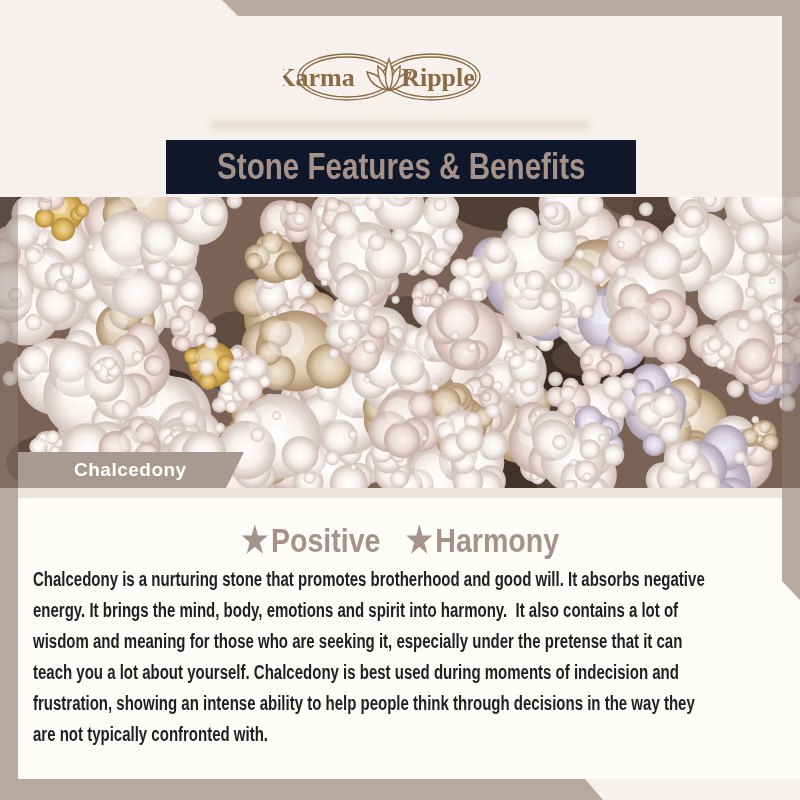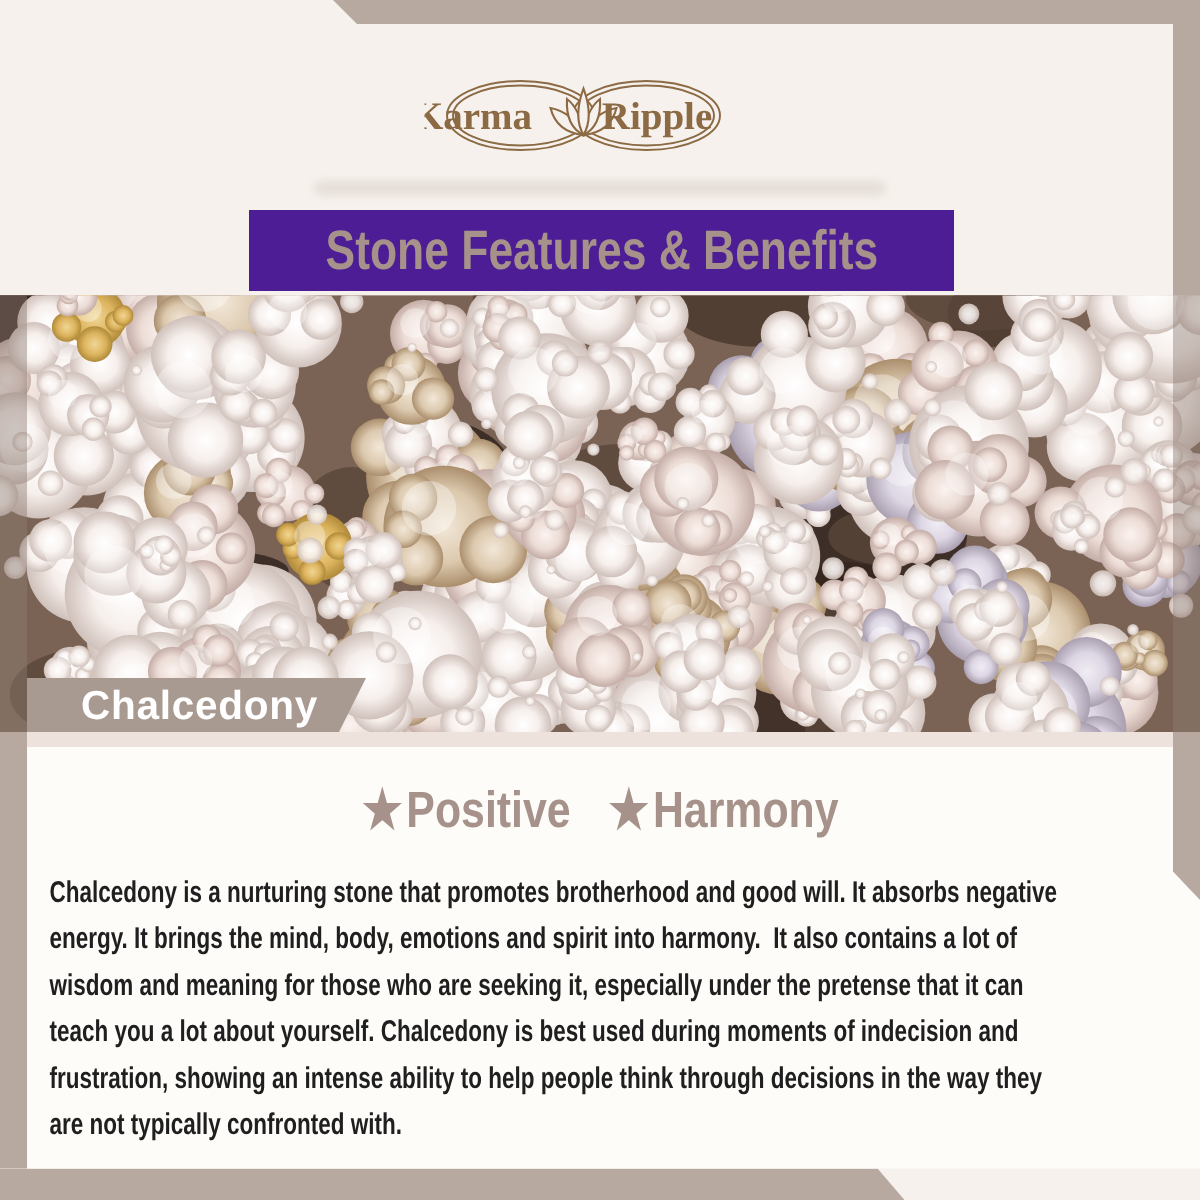--- a/index.html
+++ b/index.html
@@ -36,62 +36,62 @@
 
   
   .ghost-line{
     left:210px;top:121px;width:380px;height:9px;z-index:1;
     background:rgba(173,152,141,0.22);filter:blur(3px);border-radius:4px;
   }
 
   
   .heading-band{
     left:166px;top:140px;width:470px;height:54px;z-index:3;
-    background:#4c1d95;
+    background:#0f172a;
     display:flex;align-items:center;justify-content:center;
   }
   .heading-band .title{
     font-size:37px;font-weight:bold;color:var(--heading_text);
     white-space:nowrap;transform:scaleX(0.8);transform-origin:50% 50%;
     letter-spacing:0px;
   }
 
   
   .photo{left:0;top:197px;width:800px;height:291px;z-index:2;background:#7a6354;}
   .photo svg{display:block;}
 
   
   .stone-label{
     left:18px;top:452px;width:226px;height:36px;z-index:5;
     background:var(--label_bg);
     clip-path:polygon(0 0,100% 0,calc(100% - 18px) 100%,0 100%);
     display:flex;align-items:center;
   }
   .stone-label .stone-name{
-    color:#ffffff;font-weight:bold;font-size:27px;line-height:36px;
-    padding-left:36px;letter-spacing:0.5px;white-space:nowrap;
+    color:#ffffff;font-weight:bold;font-size:19px;line-height:36px;
+    padding-left:56px;letter-spacing:0.5px;white-space:nowrap;
   }
 
   
   .under-photo-strip{left:18px;top:488px;width:764px;height:10px;z-index:2;background:#eee3dc;}
   .content-white{left:18px;top:498px;width:782px;height:281px;z-index:2;background:#fdfcf9;}
 
   .features-row{
     left:0;top:517px;width:800px;height:46px;z-index:3;
     display:flex;align-items:center;justify-content:center;
   }
   .features-inner{
     display:flex;align-items:center;gap:30px;
     transform:scaleX(0.84);transform-origin:50% 50%;white-space:nowrap;
   }
   .feature-item{display:flex;align-items:center;color:var(--heading_text);font-weight:bold;font-size:34px;}
   .feature-item .star{font-size:36px;margin-right:3px;line-height:1;}
 
   .description{
-    left:33px;top:580px;width:760px;z-index:3;
+    left:33px;top:564px;width:760px;z-index:3;
   }
   .description .line{
     font-size:20px;font-weight:bold;color:var(--body_text);
     line-height:31px;white-space:pre;
     transform:scaleX(0.75);transform-origin:0 50%;
   }
 </style>
 </head>
 <body>
 

